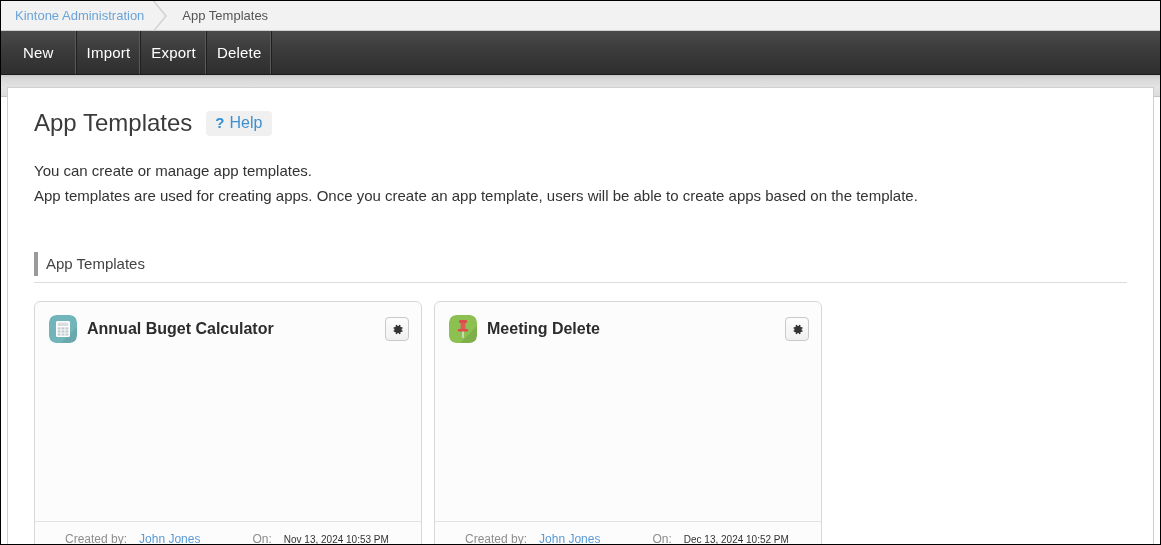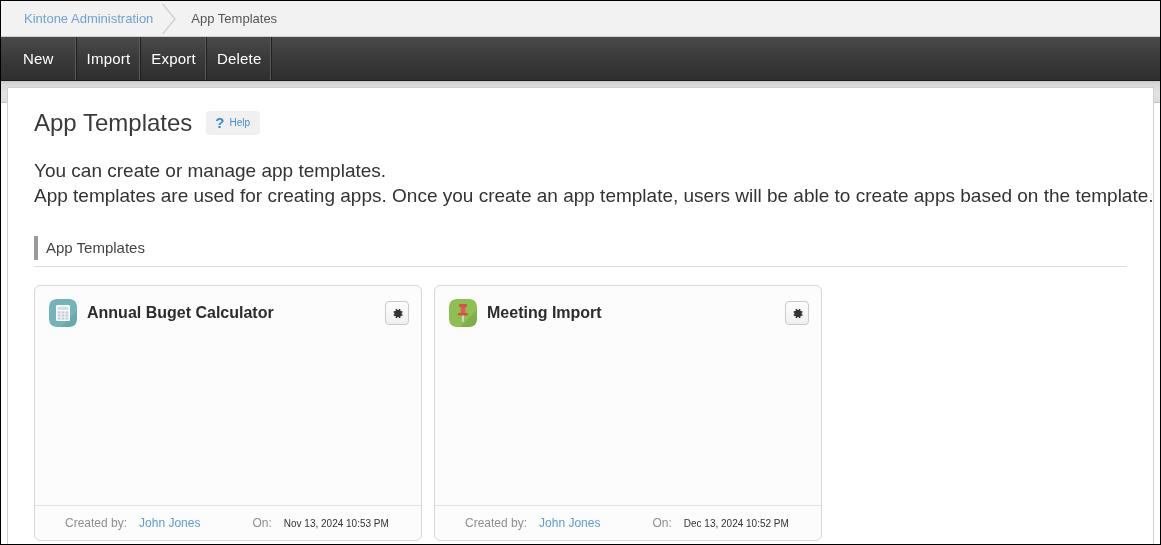--- a/index.html
+++ b/index.html
@@ -16,26 +16,26 @@
     width: 1161px;
     height: 545px;
     box-sizing: border-box;
     border: 1px solid #000000;
     background: #ffffff;
     overflow: hidden;
   }
 
   
   .breadcrumb-bar {
-    height: 36px;
+    height: 30px;
     background: #f2f2f2;
     border-bottom: 1px solid #d0d0d0;
     display: flex;
     align-items: center;
-    padding-left: 23px;
+    padding-left: 14px;
     box-sizing: border-box;
   }
   .crumb {
     font-size: 13px;
     color: #6ba4d8;
     line-height: 1;
     white-space: nowrap;
   }
   .crumb.current {
     color: #555555;
@@ -121,28 +121,28 @@
     cursor: pointer;
     line-height: 1;
   }
   .help-q {
     color: #2f8ed6;
     font-size: 15px;
     font-weight: bold;
   }
   .help-label {
     color: #3e8fd0;
-    font-size: 10px;
+    font-size: 16px;
   }
 
   .desc {
-    font-size: 19px;
+    font-size: 15px;
     color: #333333;
     line-height: 25px;
-    margin-bottom: 28px;
+    margin-bottom: 44px;
   }
   .desc div { white-space: nowrap; }
 
   .section-head {
     position: relative;
     border-bottom: 1px solid #dcdcdc;
     padding: 3px 0 9px 12px;
     margin-bottom: 18px;
   }
   .section-head::before {
@@ -316,21 +316,21 @@
             <span class="app-icon">
               <svg width="28" height="28" viewBox="0 0 28 28">
                 <rect x="0" y="0" width="28" height="28" rx="7" fill="#8cc152"></rect>
                 <path d="M28 11 L28 28 L11 28 Z" fill="#000000" opacity="0.09"></path>
                 <rect x="10" y="5" width="8" height="3" rx="1" fill="#dd4b4b"></rect>
                 <rect x="11.6" y="8" width="4.8" height="6" fill="#e05858"></rect>
                 <rect x="8.8" y="14" width="10.4" height="2.6" rx="1" fill="#dd4b4b"></rect>
                 <rect x="13.4" y="16.6" width="1.2" height="6.2" fill="#f0f0f0"></rect>
               </svg>
             </span>
-            <span class="card-title">Meeting Import</span>
+            <span class="card-title">Meeting Delete</span>
             <span class="gear-btn">
               <svg width="13" height="13" viewBox="0 0 16 16">
                 <path fill="#333333" d="M8 5.2a2.8 2.8 0 1 0 0 5.6 2.8 2.8 0 0 0 0-5.6zm0 4.2a1.4 1.4 0 1 1 0-2.8 1.4 1.4 0 0 1 0 2.8z"></path>
                 <path fill="#333333" d="M14.4 9.2l-1.3-.4a5.3 5.3 0 0 0 0-1.6l1.3-.4-.6-1.9-1.3.4a5.3 5.3 0 0 0-1.1-1.1l.4-1.3-1.9-.6-.4 1.3a5.3 5.3 0 0 0-1.6 0L7.5 2.3l-1.9.6.4 1.3a5.3 5.3 0 0 0-1.1 1.1l-1.3-.4-.6 1.9 1.3.4a5.3 5.3 0 0 0 0 1.6l-1.3.4.6 1.9 1.3-.4a5.3 5.3 0 0 0 1.1 1.1l-.4 1.3 1.9.6.4-1.3a5.3 5.3 0 0 0 1.6 0l.4 1.3 1.9-.6-.4-1.3a5.3 5.3 0 0 0 1.1-1.1l1.3.4.6-1.9z"></path>
               </svg>
             </span>
           </div>
           <div class="card-body"></div>
           <div class="card-foot">
             <span class="lbl-muted">Created by:</span>

